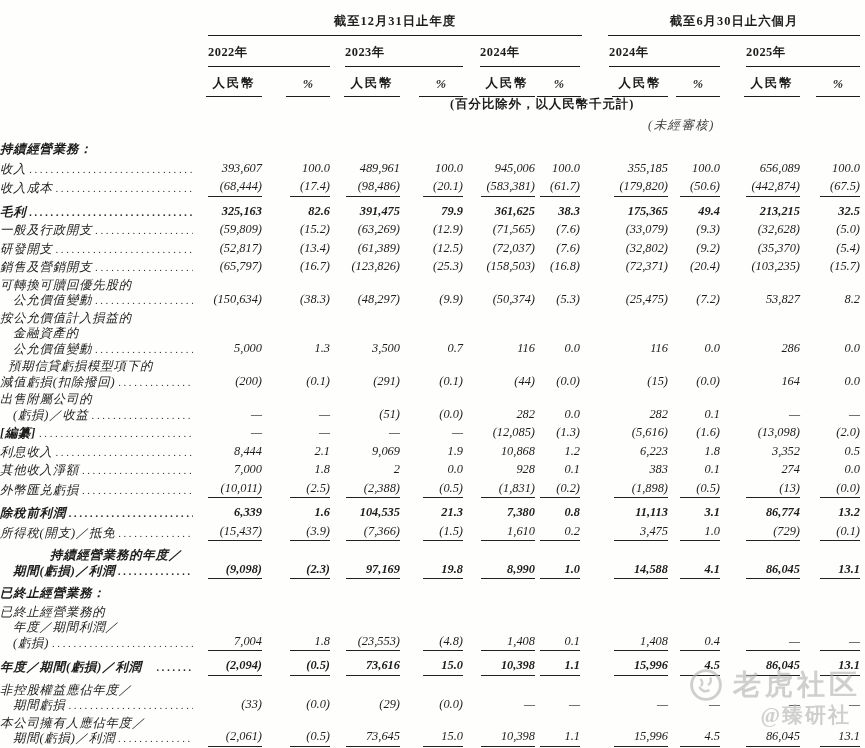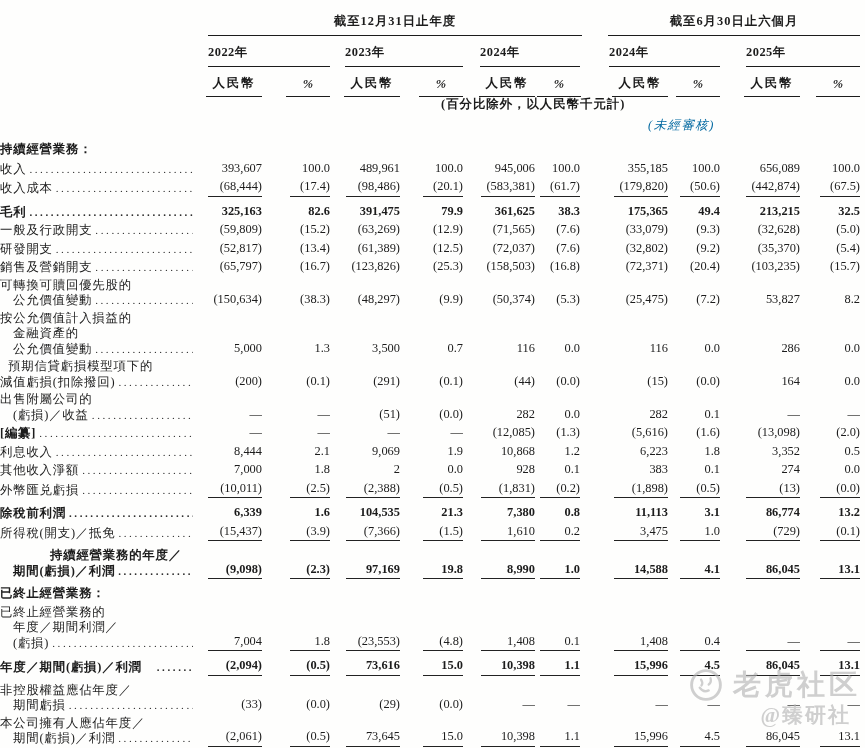--- a/index.html
+++ b/index.html
@@ -17,25 +17,25 @@
   .y1{grid-column:2/4;margin-left:12px;}
   .y2{grid-column:4/6;margin-left:13px;}
   .y3{grid-column:6/8;margin-left:15px;}
   .y4{grid-column:8/10;margin-left:27px;}
   .y5{grid-column:10/12;margin-left:24px;}
   .shead .sub-wrap{text-align:right;padding-right:2px;}
   .sub{display:inline-block;text-align:center;font-weight:bold;
        border-bottom:1.3px solid #1c1c1c;padding:8px 0 4px;}
   .sub.rmb{width:56px;letter-spacing:2px;}
   .sub.pct{width:44px;font-style:italic;}
-  .note1{position:absolute;left:441px;top:96px;font-weight:bold;letter-spacing:1px;white-space:nowrap;}
-  .note2{position:absolute;left:648px;top:117px;font-style:italic;letter-spacing:1.5px;white-space:nowrap;color:#0369a1;}
+  .note1{position:absolute;left:450px;top:96px;font-weight:bold;letter-spacing:1px;white-space:nowrap;}
+  .note2{position:absolute;left:648px;top:117px;font-style:italic;letter-spacing:1.5px;white-space:nowrap;color:#404040;}
   
   .rows{margin-top:45px;}
-  .row{margin-bottom:2px;}
+  .row{margin-bottom:2px;font-style:italic;}
   .row.section{font-weight:bold;letter-spacing:2.5px;margin:7px 0 3px;}
   .row.after-rule{margin-top:7px;}
   .row.bold{font-weight:bold;}
   .row.bold-label .lab-text{font-weight:bold;}
   .cell.label{grid-column:1/2;min-width:0;}
   .row.section .cell.label{grid-column:1/12;}
   .lab-line{display:flex;align-items:baseline;line-height:15.5px;letter-spacing:.8px;min-width:0;}
   .dots{flex:1;min-width:0;overflow:hidden;white-space:nowrap;letter-spacing:2.6px;
         font-size:11px;color:#2a2a2a;margin:0 3px;}
   .cell.num{text-align:right;padding-right:2px;white-space:nowrap;}

